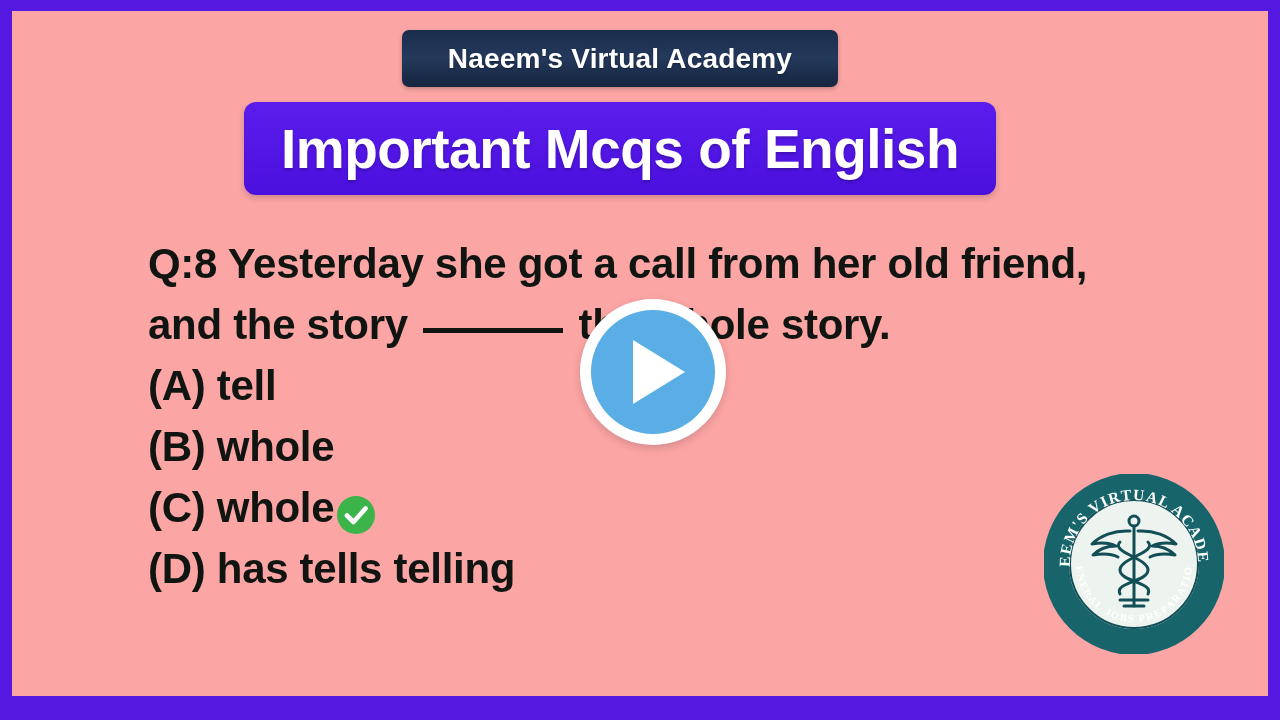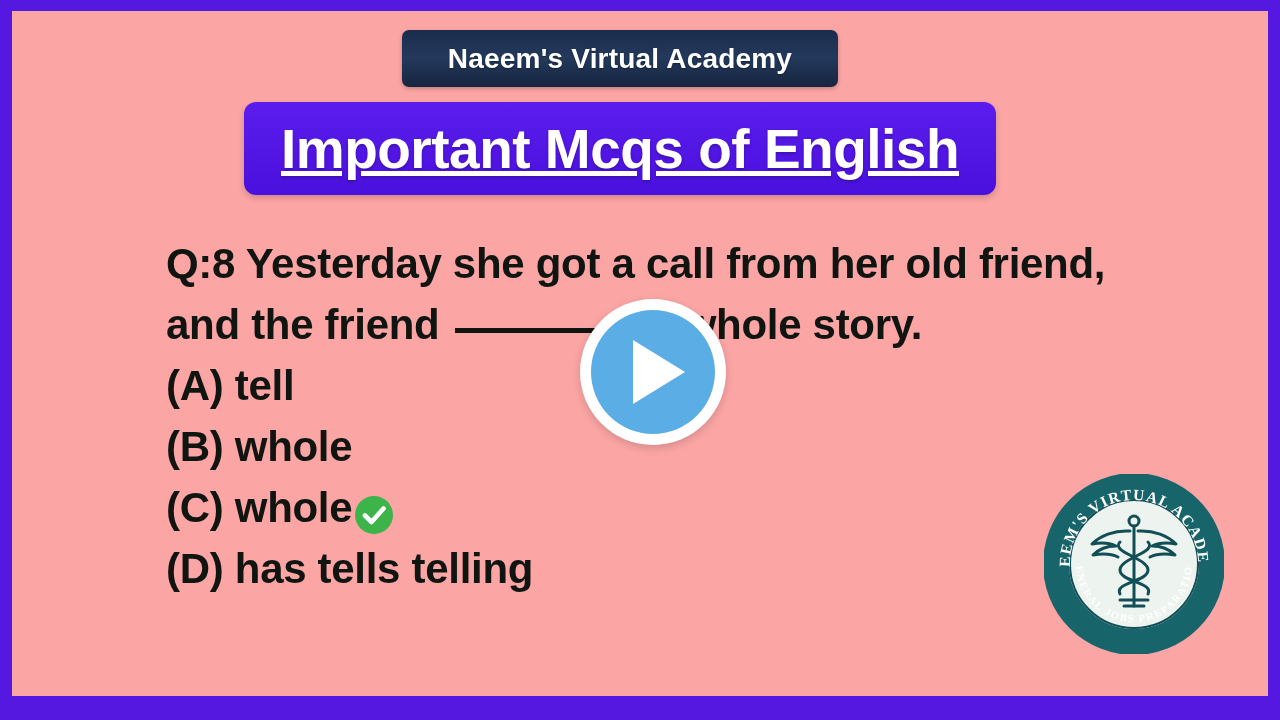--- a/index.html
+++ b/index.html
@@ -68,31 +68,29 @@
     justify-content: center;
     box-shadow: 0 3px 6px rgba(0,0,0,0.18);
   }
   .title-banner .txt {
     color: #ffffff;
     font-size: 55px;
     font-weight: bold;
     white-space: nowrap;
     letter-spacing: -0.5px;
     text-shadow: 0 2px 3px rgba(0,0,0,0.22);
-    text-decoration: underline;
   }
 
   
   .qa-block {
     position: absolute;
     left: 136px;
     top: 222px;
     width: 1060px;
     color: #111511;
-    margin-left: 18px;
   }
   .q-line {
     font-size: 42px;
     font-weight: bold;
     line-height: 61px;
     white-space: nowrap;
     letter-spacing: -0.3px;
   }
   .blank {
     display: inline-block;
@@ -177,21 +175,21 @@
 
     <div class="title-banner">
       <span class="txt">Important Mcqs of English</span>
     </div>
 
     <div class="qa-block">
 
       <div class="q-line">Q:8 Yesterday she got a call from her old friend,</div>
 
       <div class="q-line">
-        <span>and the friend</span>
+        <span>and the story</span>
         <span class="blank"></span>
         <span>the whole story.</span>
       </div>
 
       <div class="opt-line">
         <span class="otxt">(A) tell</span>
       </div>
 
       <div class="opt-line">
         <span class="otxt">(B) whole</span>

